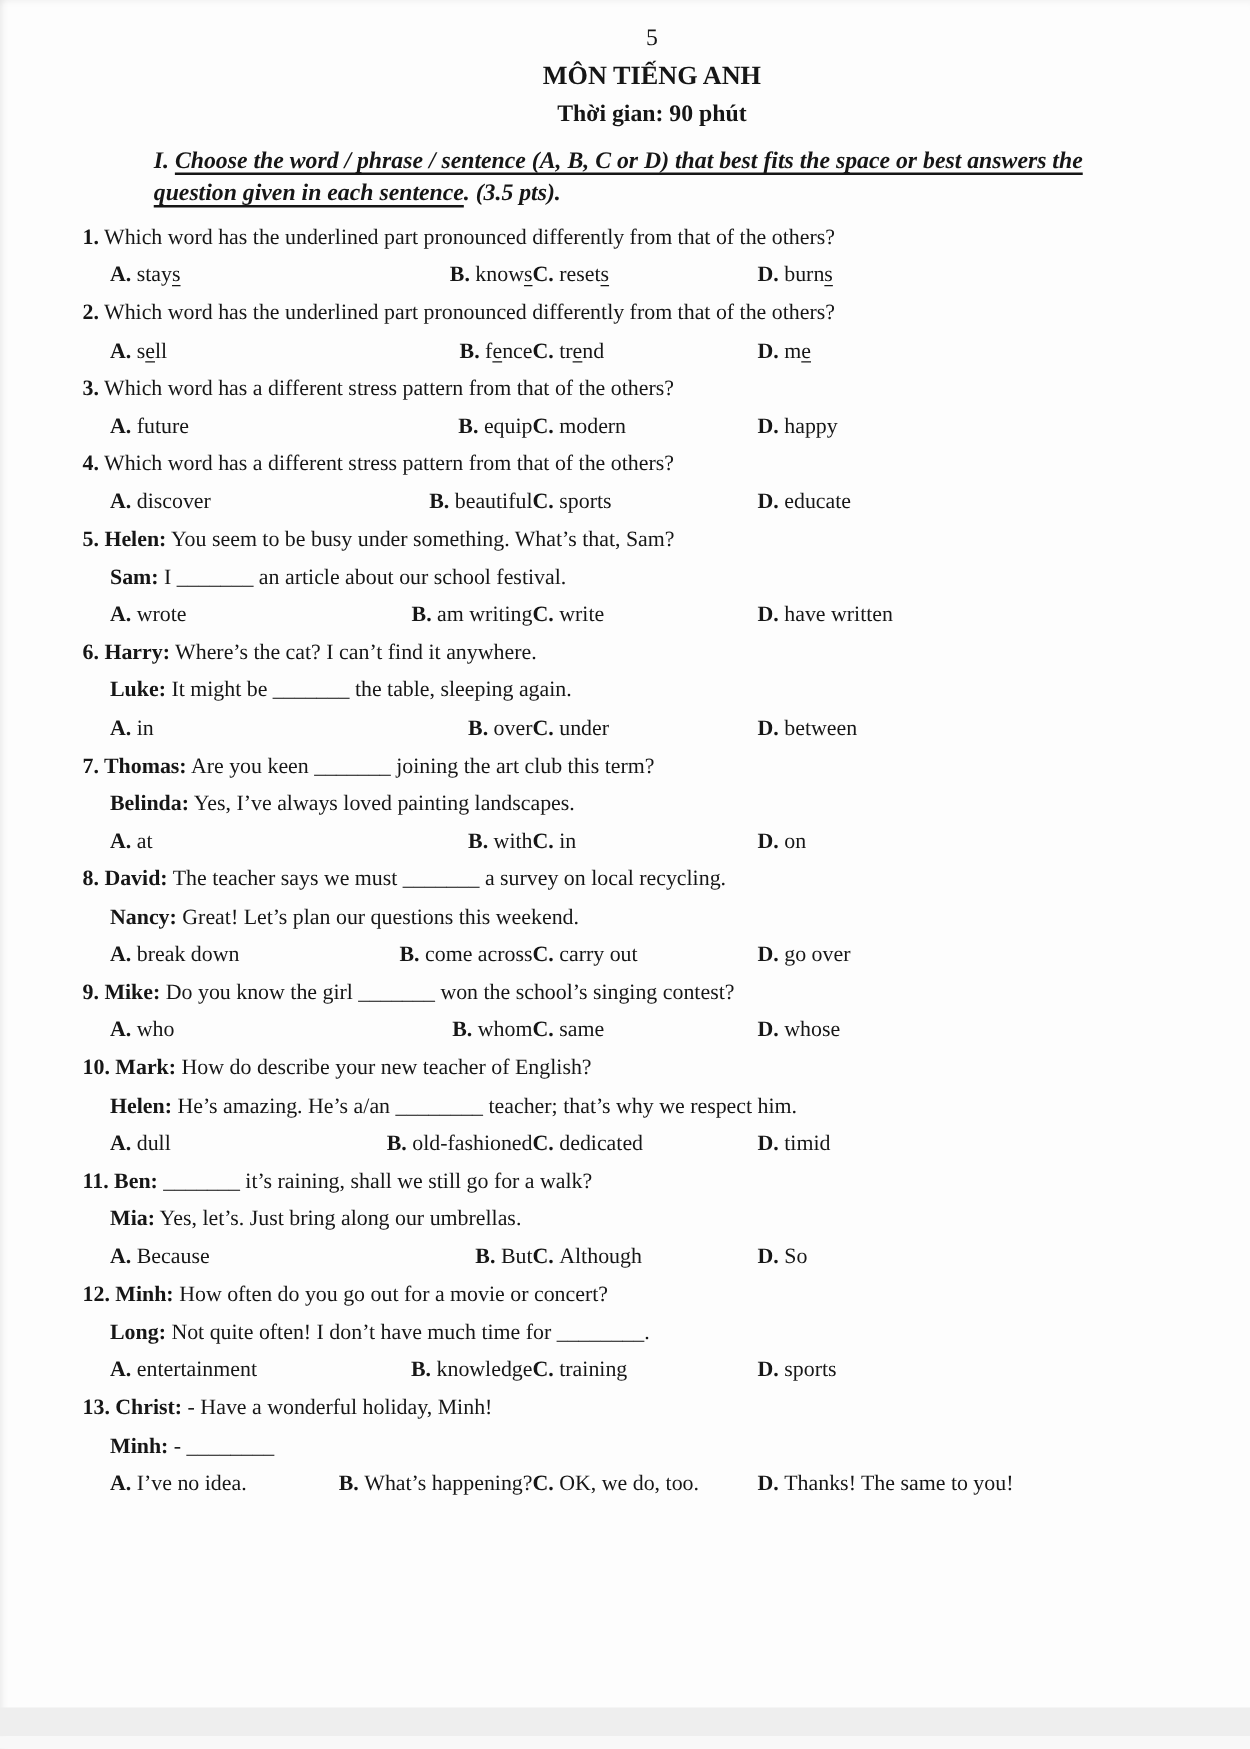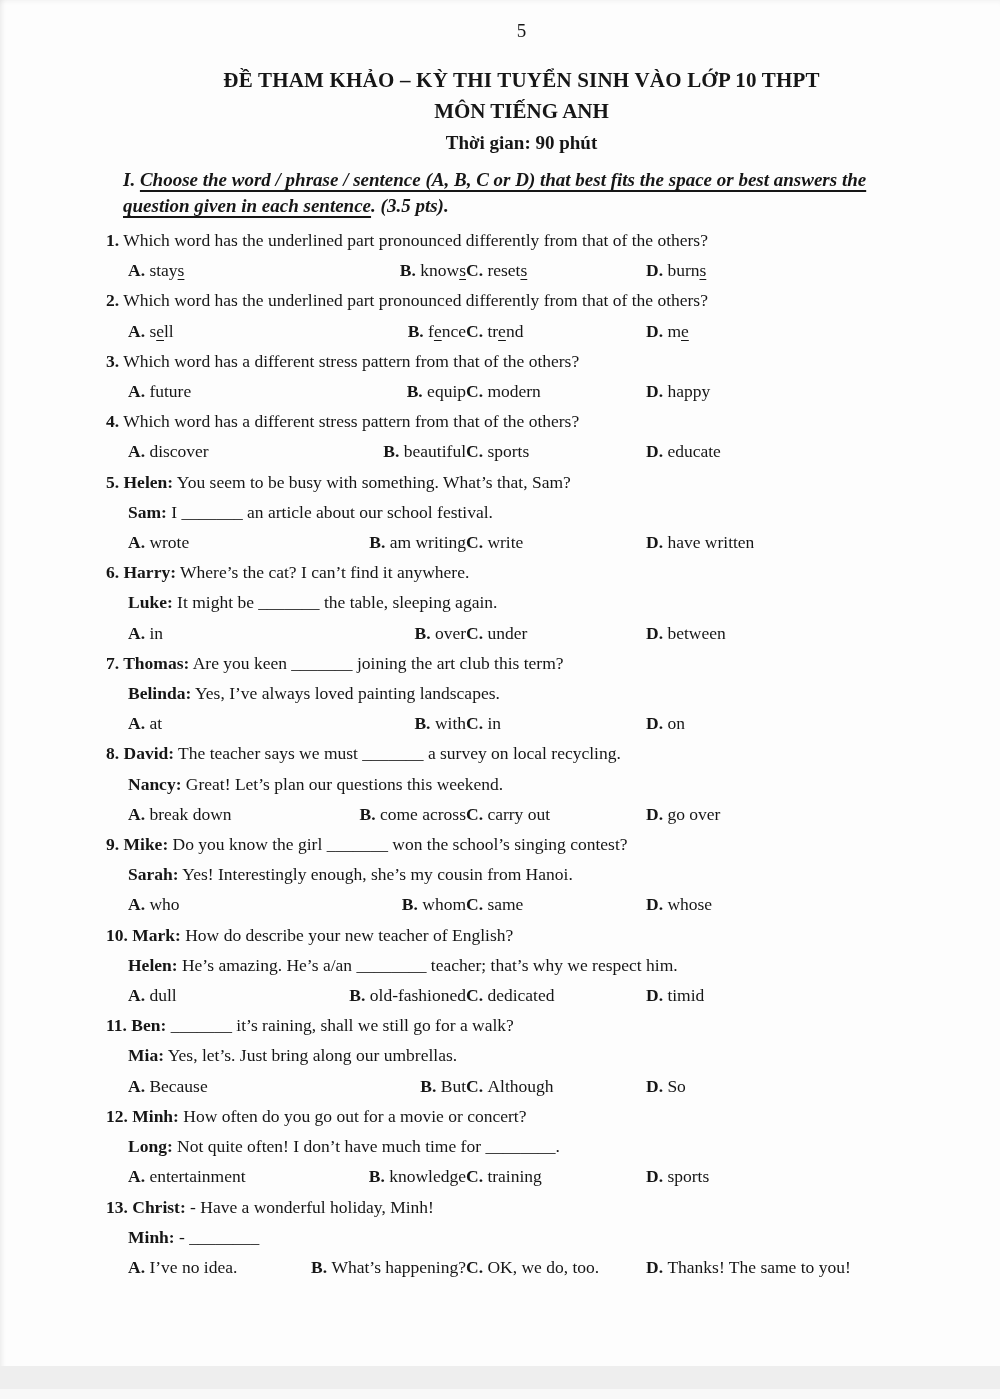--- a/index.html
+++ b/index.html
@@ -13,40 +13,39 @@
   .pageno{padding-top:20px;font-size:19px;}
   .title1{font-weight:bold;font-size:21px;margin-top:26px;letter-spacing:.2px;}
   .title2{font-weight:bold;font-size:21px;margin-top:6px;}
   .duration{font-weight:bold;font-size:19px;margin-top:8px;}
   .instruction{
     margin:13px 0 3px 123px;width:812px;
     font-weight:bold;font-style:italic;font-size:19px;line-height:26px;
   }
   .instruction .u{text-decoration:underline;text-decoration-thickness:1.6px;text-underline-offset:3.5px;}
   .qs{margin-top:6px;font-size:17.5px;line-height:30.2px;}
-  .q{padding-left:106px;}
+  .q{padding-left:66px;}
   .ln{white-space:nowrap;}
   .ln.cont{padding-left:22px;}
   .opts{padding-left:22px;white-space:nowrap;}
   .opt{display:inline-block;vertical-align:top;}
   .col0{width:158px;}
   .col1{width:180px;text-align:right;}
   .col2{width:180px;}
   .b{font-weight:bold;}
   .u{text-decoration:underline;text-underline-offset:2.5px;}
   .band{position:absolute;left:0;top:1366px;width:1000px;height:23px;background:#eeeeee;}
   .band2{position:absolute;left:0;top:1389px;width:1000px;height:10px;background:#f8f8f8;}
 </style>
 </head>
 <body>
 
 <div class="page">
   <div class="center-wrap">
     <div class="pageno">5</div>
-    <div class="title1">ĐỀ THAM KHẢO – KỲ THI TUYỂN SINH VÀO LỚP 10 THPT</div>
     <div class="title2">MÔN TIẾNG ANH</div>
     <div class="duration">Thời gian: 90 phút</div>
   </div>
 
   <div class="instruction"><span>I. </span><span class="u">Choose the word / phrase / sentence (A, B, C or D) that best fits the space or best answers the question given in each sentence</span><span>. (3.5 pts).</span></div>
 
   <div class="qs">
       <div class="q">
         <div class="ln"><span class="b">1.</span><span> Which word has the underlined part pronounced differently from that of the others?</span></div>
         <div class="opts"><span class="opt col0"><span class="b">A.&nbsp;</span><span>stay</span><span class="u">s</span></span><span class="opt col1"><span class="b">B.&nbsp;</span><span>know</span><span class="u">s</span></span><span class="opt col2"><span class="b">C.&nbsp;</span><span>reset</span><span class="u">s</span></span><span class="opt col3"><span class="b">D.&nbsp;</span><span>burn</span><span class="u">s</span></span></div>
@@ -57,42 +56,41 @@
       </div>
       <div class="q">
         <div class="ln"><span class="b">3.</span><span> Which word has a different stress pattern from that of the others?</span></div>
         <div class="opts"><span class="opt col0"><span class="b">A.&nbsp;</span><span>future</span></span><span class="opt col1"><span class="b">B.&nbsp;</span><span>equip</span></span><span class="opt col2"><span class="b">C.&nbsp;</span><span>modern</span></span><span class="opt col3"><span class="b">D.&nbsp;</span><span>happy</span></span></div>
       </div>
       <div class="q">
         <div class="ln"><span class="b">4.</span><span> Which word has a different stress pattern from that of the others?</span></div>
         <div class="opts"><span class="opt col0"><span class="b">A.&nbsp;</span><span>discover</span></span><span class="opt col1"><span class="b">B.&nbsp;</span><span>beautiful</span></span><span class="opt col2"><span class="b">C.&nbsp;</span><span>sports</span></span><span class="opt col3"><span class="b">D.&nbsp;</span><span>educate</span></span></div>
       </div>
       <div class="q">
-        <div class="ln"><span class="b">5. Helen:</span><span> You seem to be busy with something. What’s that, Sam?</span></div>
+        <div class="ln"><span class="b">5. Helen:</span><span> You seem to be busy under something. What’s that, Sam?</span></div>
         <div class="ln cont"><span class="b">Sam:</span><span> I _______ an article about our school festival.</span></div>
         <div class="opts"><span class="opt col0"><span class="b">A.&nbsp;</span><span>wrote</span></span><span class="opt col1"><span class="b">B.&nbsp;</span><span>am writing</span></span><span class="opt col2"><span class="b">C.&nbsp;</span><span>write</span></span><span class="opt col3"><span class="b">D.&nbsp;</span><span>have written</span></span></div>
       </div>
       <div class="q">
         <div class="ln"><span class="b">6. Harry:</span><span> Where’s the cat? I can’t find it anywhere.</span></div>
         <div class="ln cont"><span class="b">Luke:</span><span> It might be _______ the table, sleeping again.</span></div>
         <div class="opts"><span class="opt col0"><span class="b">A.&nbsp;</span><span>in</span></span><span class="opt col1"><span class="b">B.&nbsp;</span><span>over</span></span><span class="opt col2"><span class="b">C.&nbsp;</span><span>under</span></span><span class="opt col3"><span class="b">D.&nbsp;</span><span>between</span></span></div>
       </div>
       <div class="q">
         <div class="ln"><span class="b">7. Thomas:</span><span> Are you keen _______ joining the art club this term?</span></div>
         <div class="ln cont"><span class="b">Belinda:</span><span> Yes, I’ve always loved painting landscapes.</span></div>
         <div class="opts"><span class="opt col0"><span class="b">A.&nbsp;</span><span>at</span></span><span class="opt col1"><span class="b">B.&nbsp;</span><span>with</span></span><span class="opt col2"><span class="b">C.&nbsp;</span><span>in</span></span><span class="opt col3"><span class="b">D.&nbsp;</span><span>on</span></span></div>
       </div>
       <div class="q">
         <div class="ln"><span class="b">8. David:</span><span> The teacher says we must _______ a survey on local recycling.</span></div>
         <div class="ln cont"><span class="b">Nancy:</span><span> Great! Let’s plan our questions this weekend.</span></div>
         <div class="opts"><span class="opt col0"><span class="b">A.&nbsp;</span><span>break down</span></span><span class="opt col1"><span class="b">B.&nbsp;</span><span>come across</span></span><span class="opt col2"><span class="b">C.&nbsp;</span><span>carry out</span></span><span class="opt col3"><span class="b">D.&nbsp;</span><span>go over</span></span></div>
       </div>
       <div class="q">
         <div class="ln"><span class="b">9. Mike:</span><span> Do you know the girl _______ won the school’s singing contest?</span></div>
-        <div class="ln cont"><span class="b">Sarah:</span><span> Yes! Interestingly enough, she’s my cousin from Hanoi.</span></div>
         <div class="opts"><span class="opt col0"><span class="b">A.&nbsp;</span><span>who</span></span><span class="opt col1"><span class="b">B.&nbsp;</span><span>whom</span></span><span class="opt col2"><span class="b">C.&nbsp;</span><span>same</span></span><span class="opt col3"><span class="b">D.&nbsp;</span><span>whose</span></span></div>
       </div>
       <div class="q">
         <div class="ln"><span class="b">10. Mark:</span><span> How do describe your new teacher of English?</span></div>
         <div class="ln cont"><span class="b">Helen:</span><span> He’s amazing. He’s a/an ________ teacher; that’s why we respect him.</span></div>
         <div class="opts"><span class="opt col0"><span class="b">A.&nbsp;</span><span>dull</span></span><span class="opt col1"><span class="b">B.&nbsp;</span><span>old-fashioned</span></span><span class="opt col2"><span class="b">C.&nbsp;</span><span>dedicated</span></span><span class="opt col3"><span class="b">D.&nbsp;</span><span>timid</span></span></div>
       </div>
       <div class="q">
         <div class="ln"><span class="b">11. Ben:</span><span> _______ it’s raining, shall we still go for a walk?</span></div>
         <div class="ln cont"><span class="b">Mia:</span><span> Yes, let’s. Just bring along our umbrellas.</span></div>

